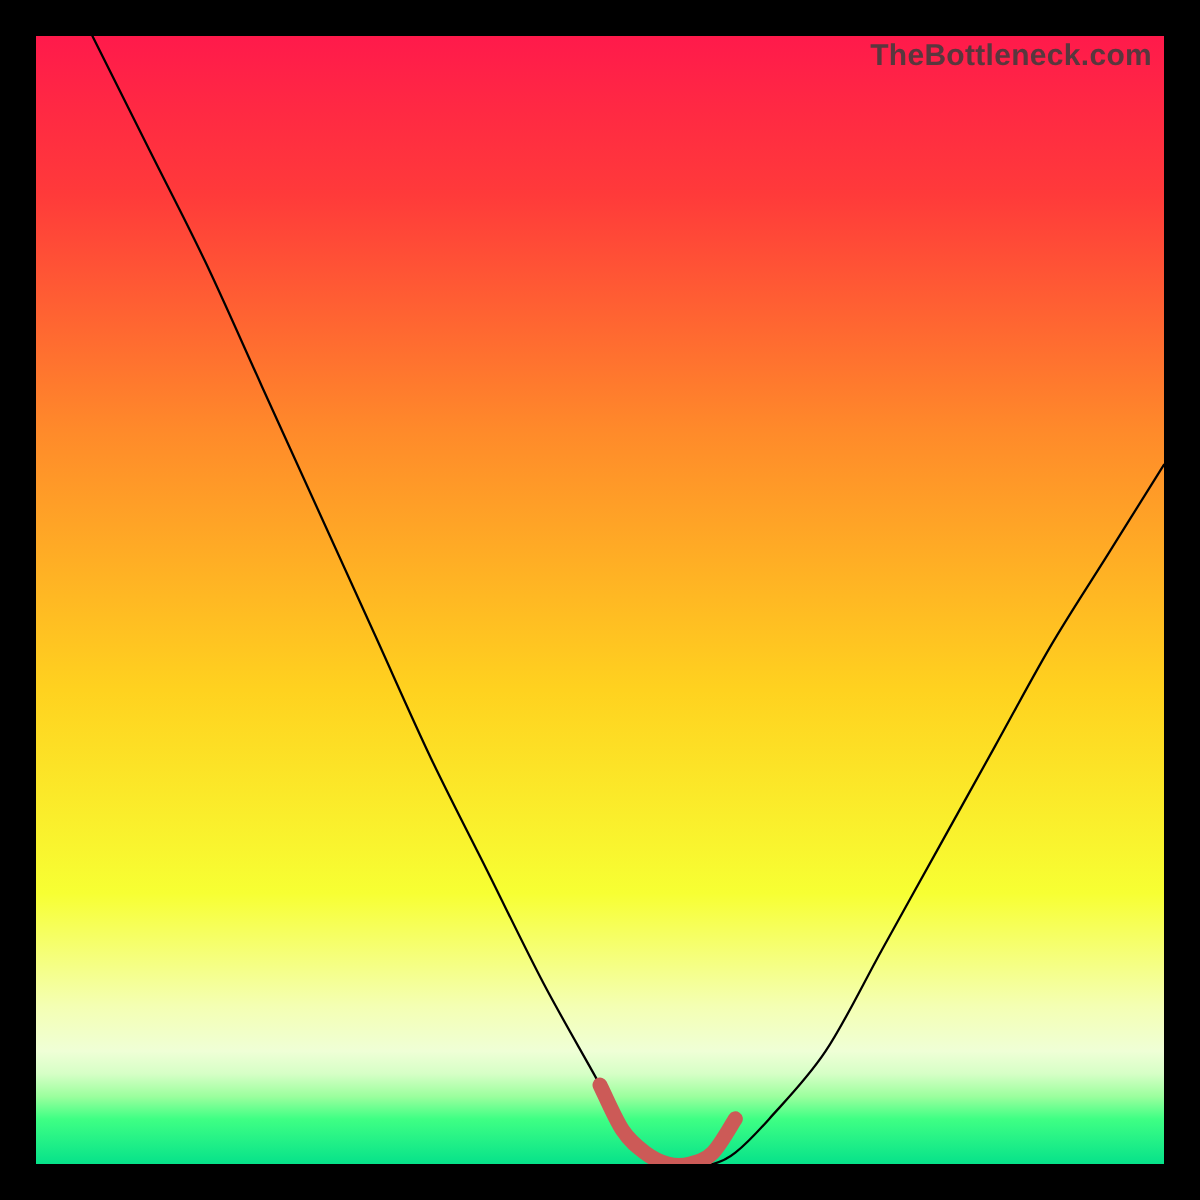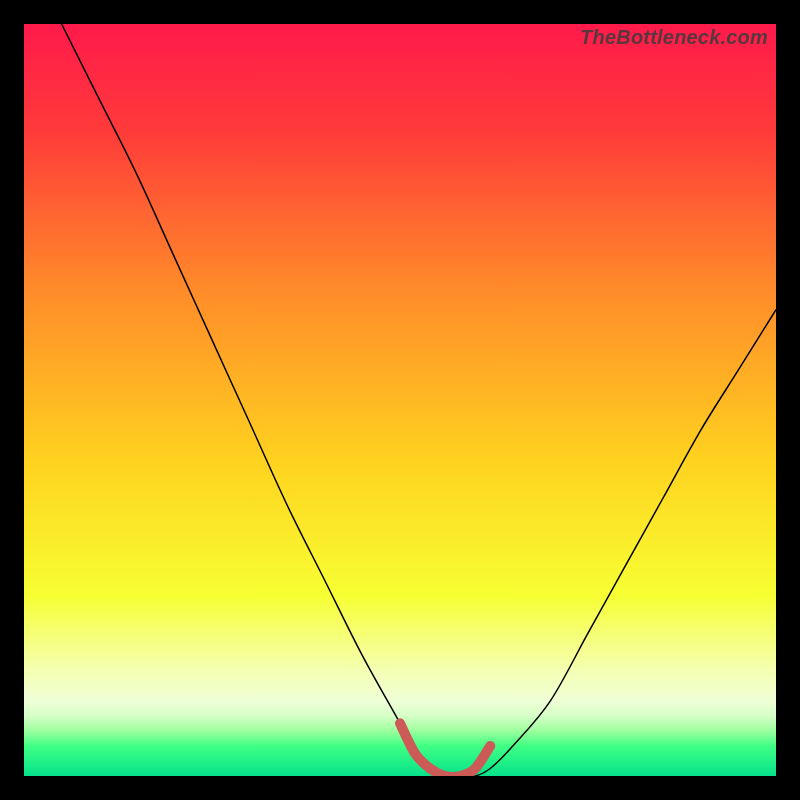--- a/index.html
+++ b/index.html
@@ -17,21 +17,20 @@
     background: #000000;
   }
   .plot-area {
     position: absolute;
     left: 24px;
     top: 24px;
     width: 752px;
     height: 752px;
     
     overflow: hidden;
-    font-style: italic;
   }
   .watermark {
     position: absolute;
     top: 2px;
     right: 8px;
     font-family: Arial, Helvetica, sans-serif;
     font-size: 20px;
     font-weight: 600;
     color: rgba(60, 60, 60, 0.85);
     letter-spacing: 0.2px;

